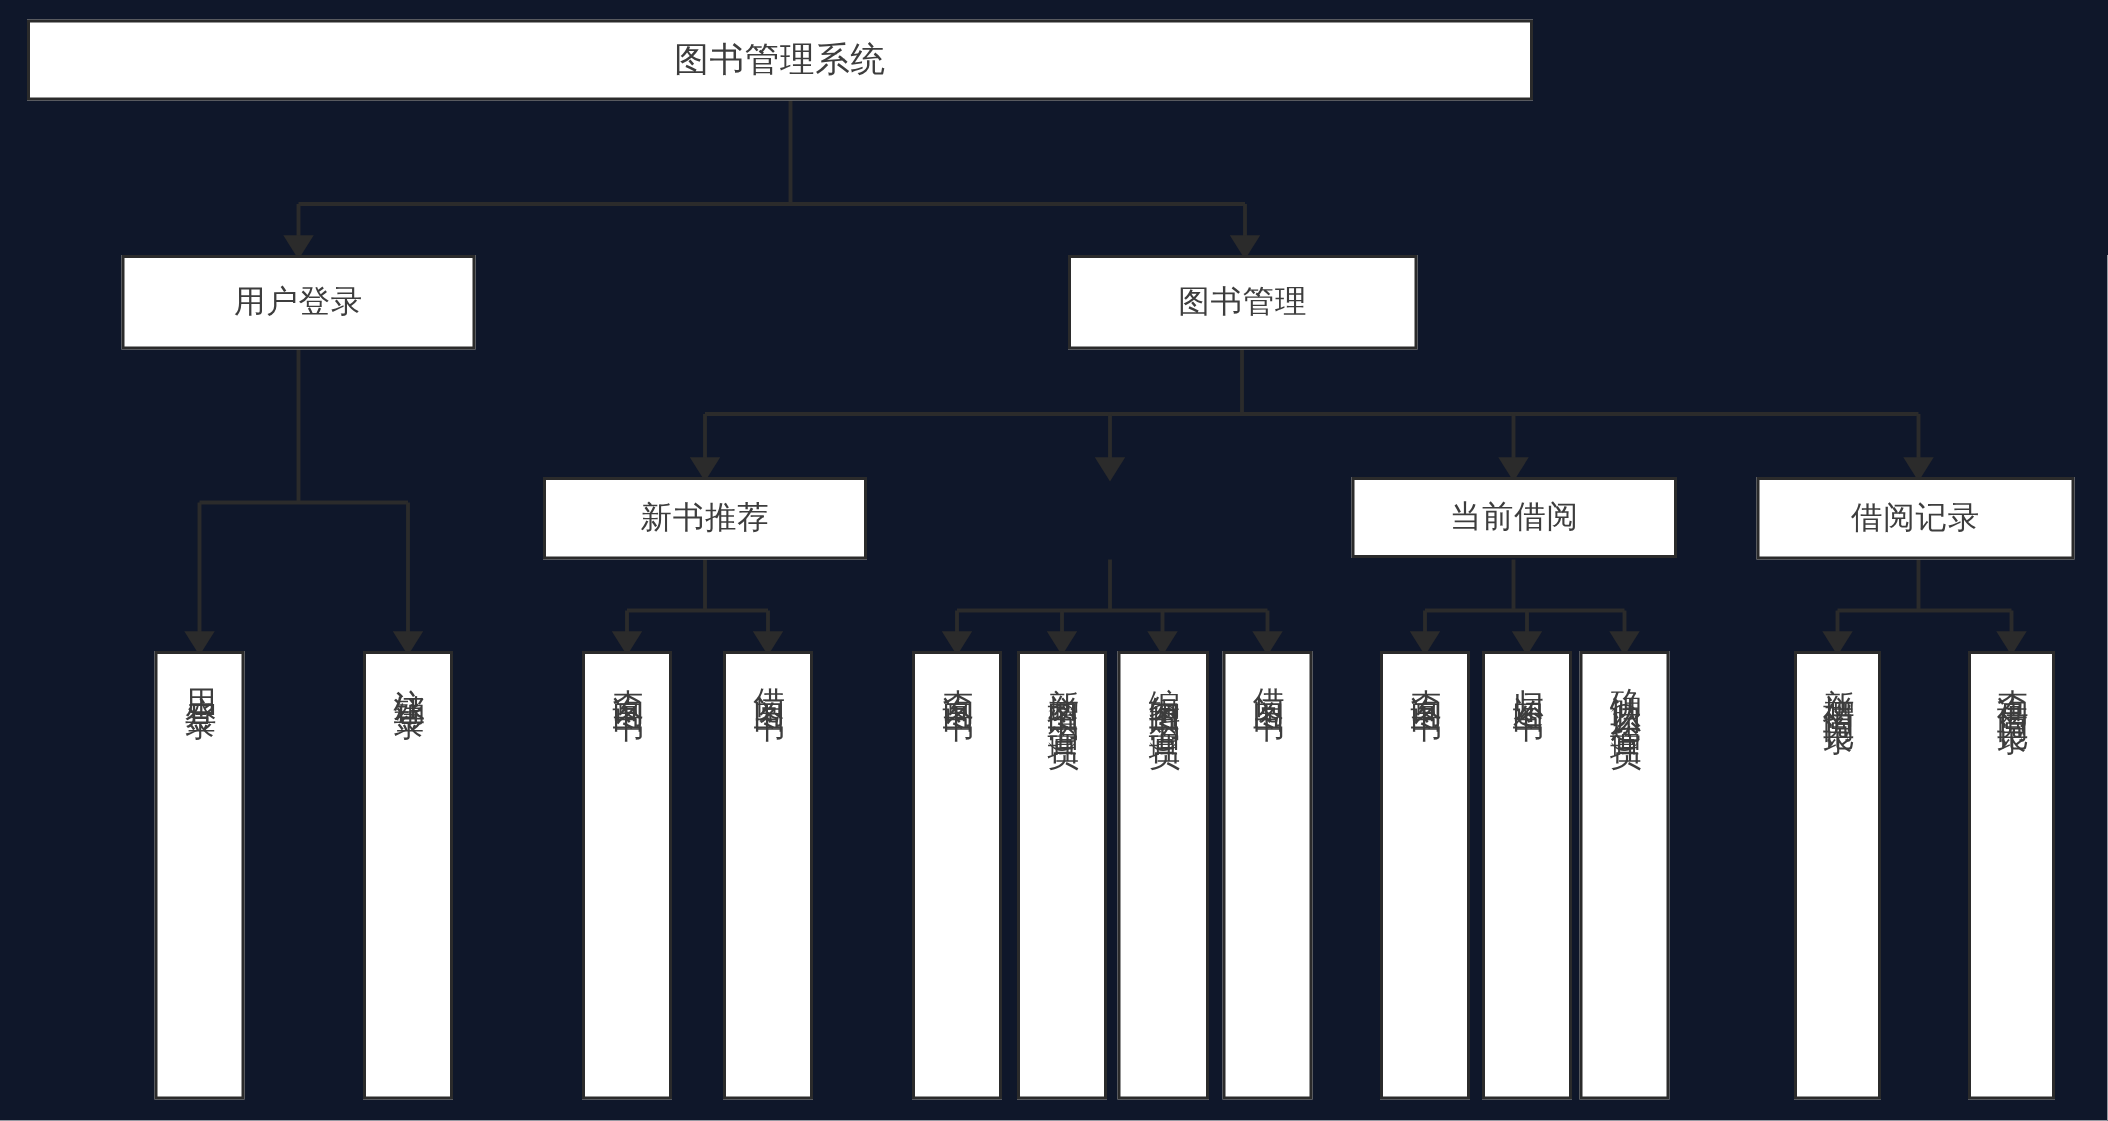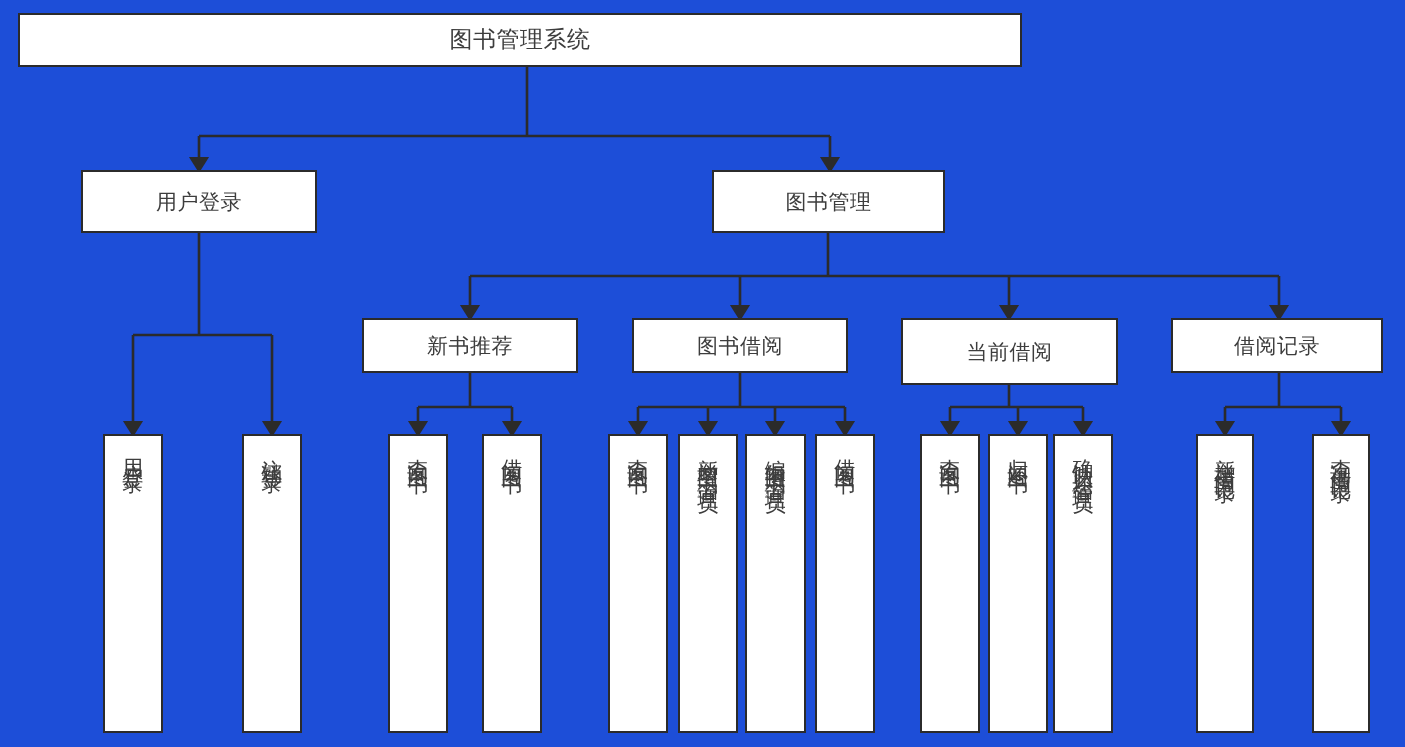--- a/index.html
+++ b/index.html
@@ -7,21 +7,21 @@
     padding: 0;
     background: #ffffff;
   }
   body {
     font-family: "Liberation Sans", "DejaVu Sans", sans-serif;
   }
   #diagram-root {
     position: relative;
     width: 1405px;
     height: 747px;
-    background: #1d4ed8;
+    background: #0f172a;
     overflow: hidden;
   }
   svg.wires {
     position: absolute;
     left: 0;
     top: 0;
     width: 1405px;
     height: 747px;
   }
   .node {
@@ -127,24 +127,21 @@
   <div class="node" style="left:81px; top:170px; width:236px; height:63px;">
     <span class="node-label">用户登录</span>
   </div>
   <div class="node" style="left:362px; top:318px; width:216px; height:55px;">
     <span class="node-label">新书推荐</span>
   </div>
 
   <div class="node" style="left:712px; top:170px; width:233px; height:63px;">
     <span class="node-label">图书管理</span>
   </div>
-  <div class="node" style="left:632px; top:318px; width:216px; height:55px;">
-    <span class="node-label">图书借阅</span>
-  </div>
-  <div class="node" style="left:901px; top:318px; width:217px; height:67px;">
+  <div class="node" style="left:901px; top:318px; width:217px; height:54px;">
     <span class="node-label">当前借阅</span>
   </div>
   <div class="node" style="left:1171px; top:318px; width:212px; height:55px;">
     <span class="node-label">借阅记录</span>
   </div>
 
   <div class="node vertical" style="left:103px; top:434px; width:60px; height:299px;">
     <span class="node-label">用户登录</span>
   </div>
   <div class="node vertical" style="left:242px; top:434px; width:60px; height:299px;">

